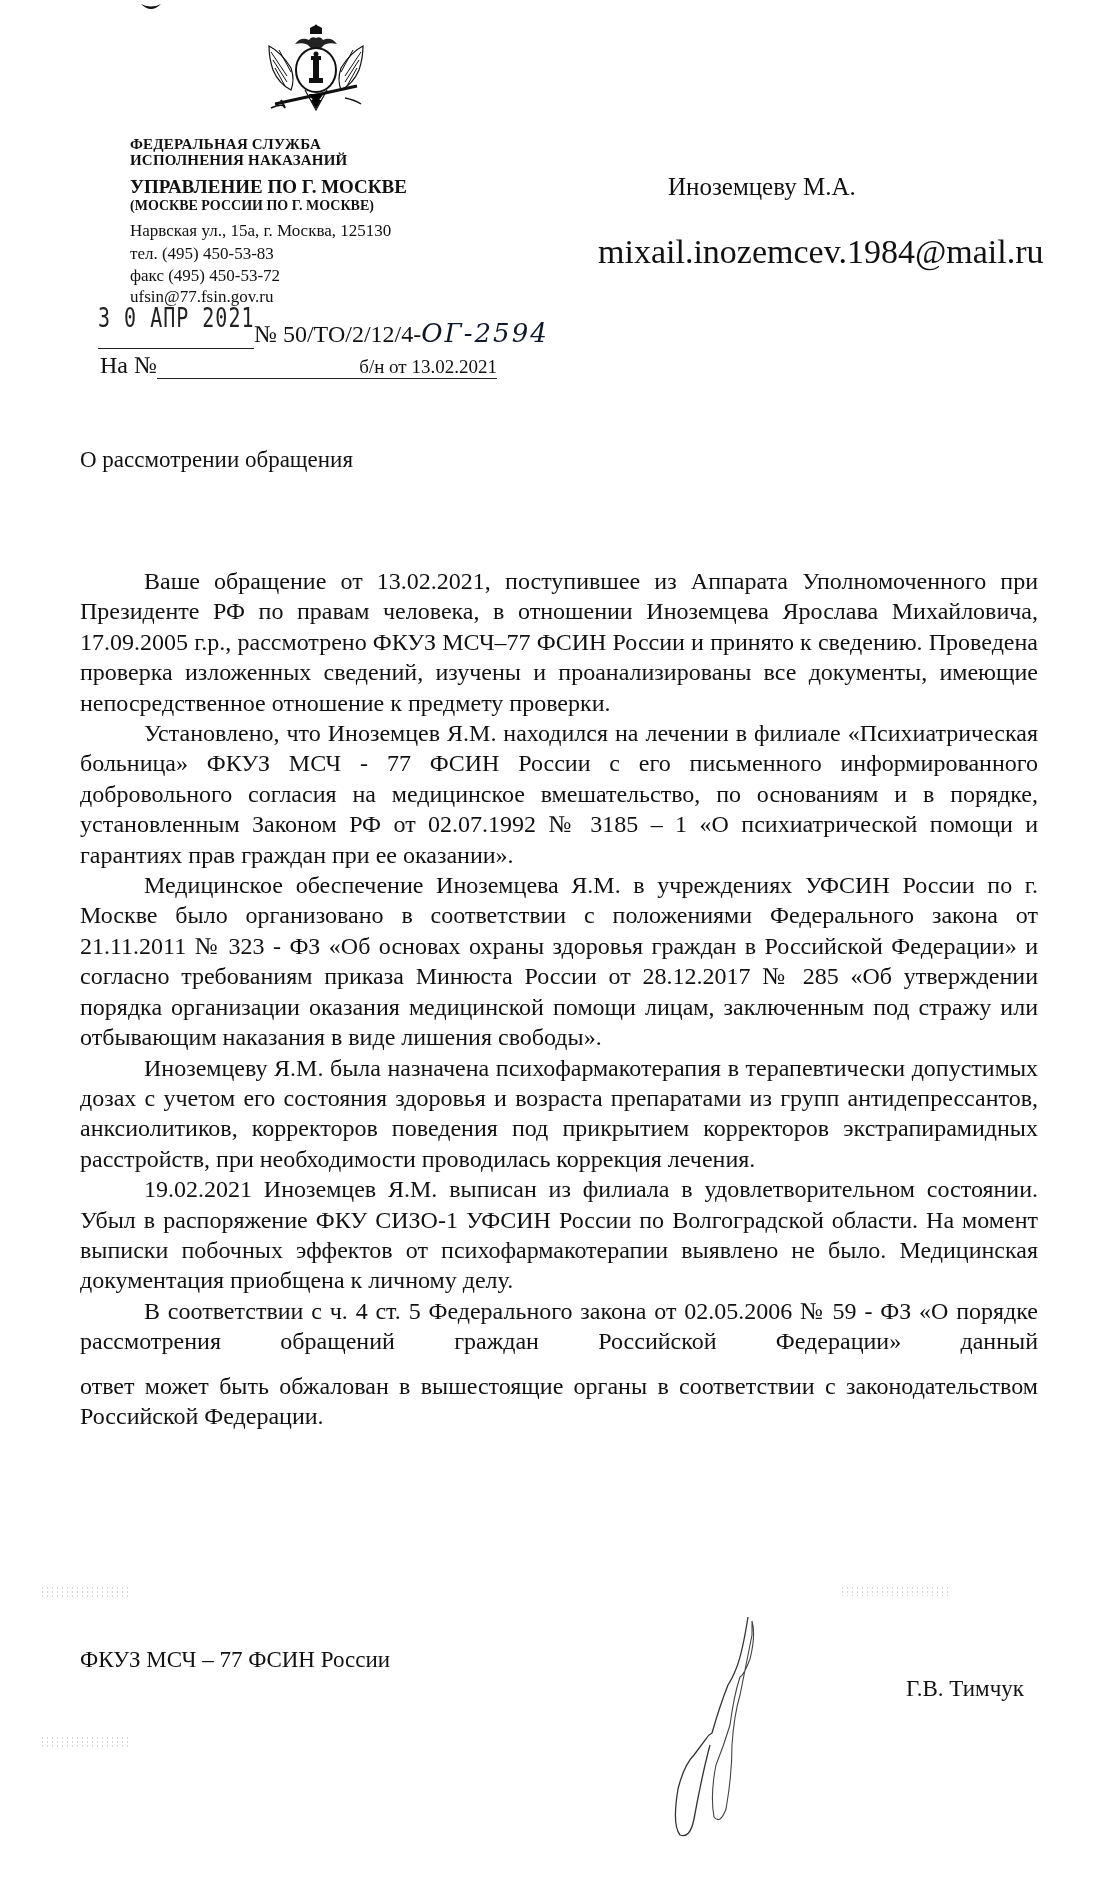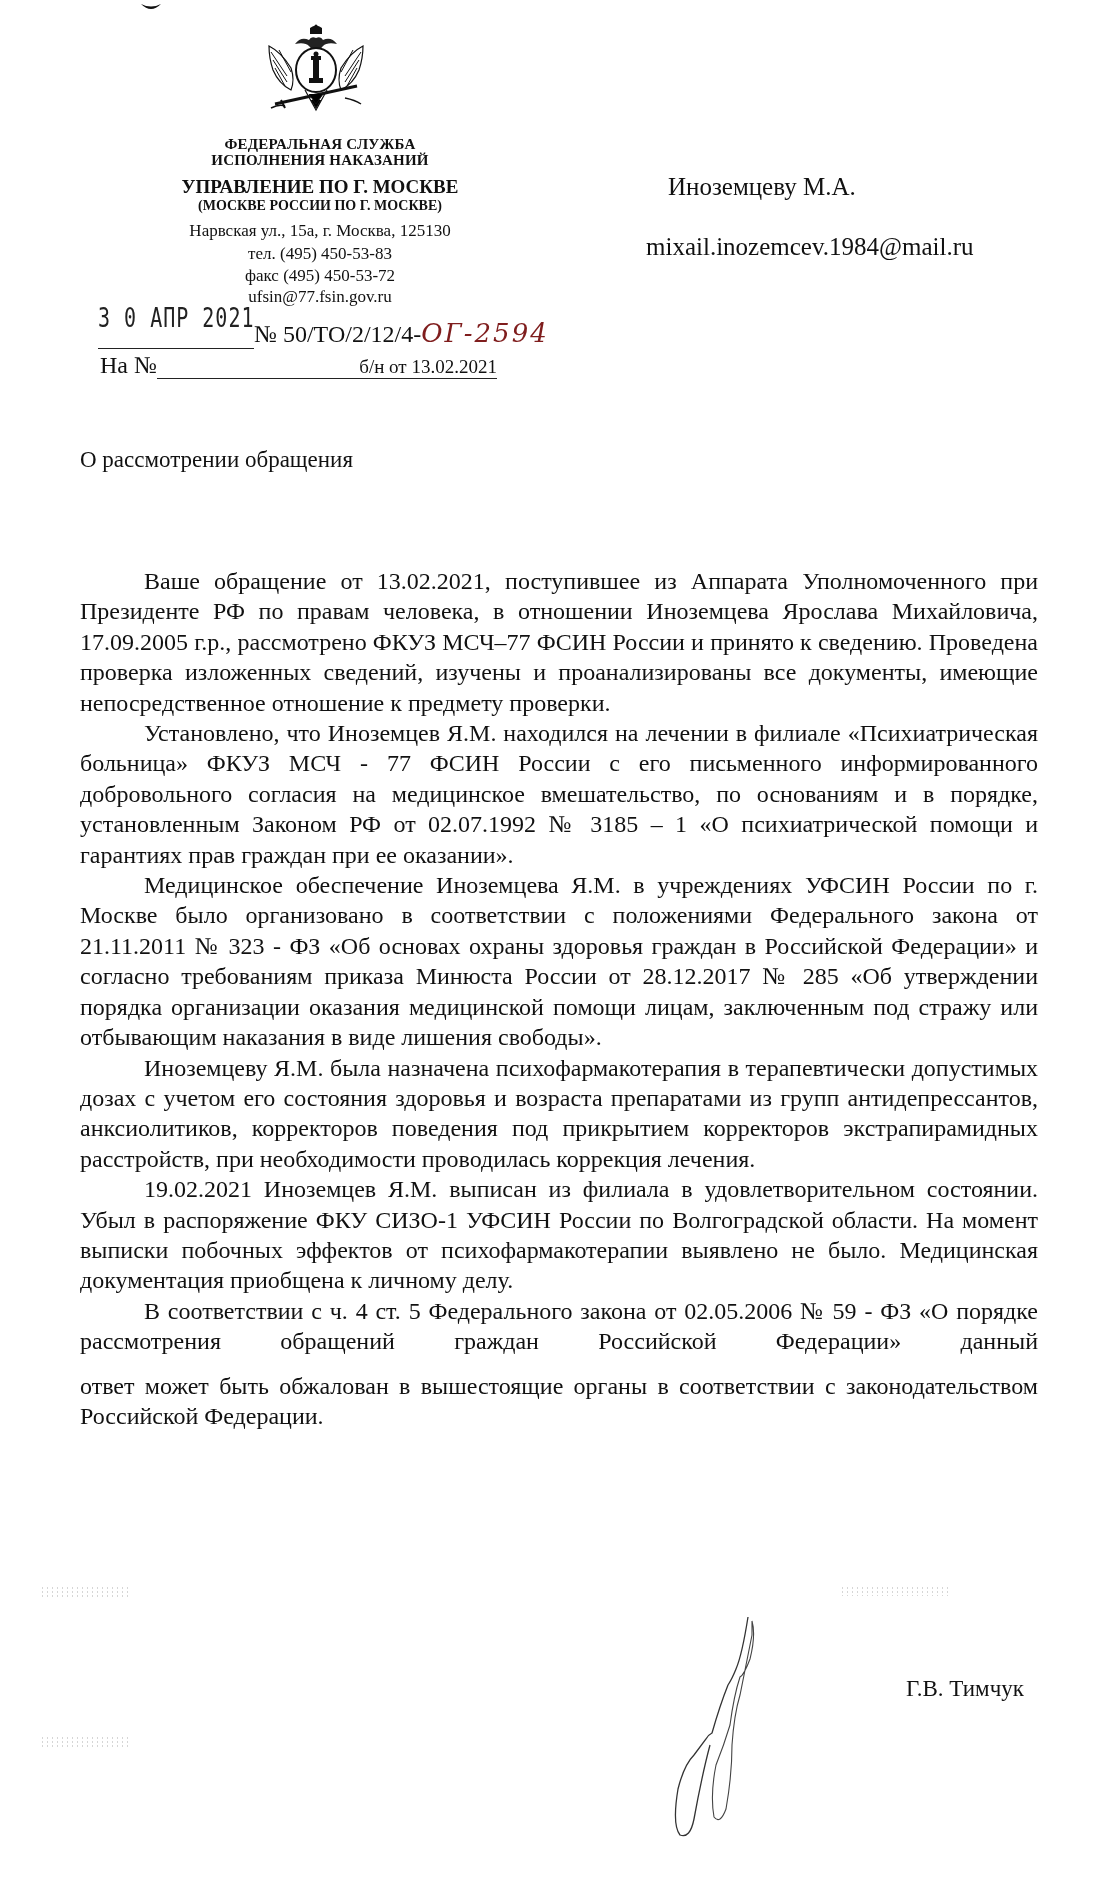--- a/index.html
+++ b/index.html
@@ -3,33 +3,33 @@
   <meta charset="utf-8">
   <style>
     html, body { margin: 0; padding: 0; background: #ffffff; }
     body {
       width: 1106px; height: 1878px; position: relative; overflow: hidden;
       font-family: "Liberation Serif", "DejaVu Serif", serif; color: #111;
     }
     .abs { position: absolute; }
     .mark { left: 140px; top: 2px; width: 22px; height: 10px; }
     .emblem { left: 261px; top: 24px; width: 110px; height: 88px; }
-    .org { left: 130px; width: 380px; text-align: center; }
+    .org { left: 130px; width: 380px; }
     .org .l1 { position: absolute; left: 0; width: 100%; font-weight: bold; font-size: 15px; letter-spacing: 0.2px; }
     .org .l3 { position: absolute; left: 0; width: 100%; font-weight: bold; font-size: 19px; }
     .org .l4 { position: absolute; left: 0; width: 100%; font-weight: bold; font-size: 14px; }
     .org .addr { position: absolute; left: 0; width: 100%; font-size: 17px; }
     .stamp-date { left: 98px; top: 302px; font-family: "DejaVu Sans Mono", monospace; font-size: 20px; letter-spacing: 1px; transform: scaleY(1.3); transform-origin: top left; color: #222; }
     .outno { left: 98px; top: 318px; font-size: 24px; white-space: nowrap; }
     .uline { display: inline-block; border-bottom: 1.5px solid #222; }
-    .hand { font-family: "DejaVu Serif", serif; font-style: italic; font-size: 26px; color: #7f1d1d; letter-spacing: 2px; }
+    .hand { font-family: "DejaVu Serif", serif; font-style: italic; font-size: 26px; color: #0f172a; letter-spacing: 2px; }
     .inno { left: 100px; top: 352px; font-size: 24px; white-space: nowrap; }
     .inno .val { display: inline-block; width: 340px; border-bottom: 1.5px solid #222; font-size: 19px; text-align: right; padding-left: 98px; box-sizing: border-box; }
     .recipient { left: 668px; top: 173px; font-size: 25px; }
-    .email { left: 598px; top: 233px; font-size: 25px; margin-left: 48px; }
+    .email { left: 598px; top: 233px; font-size: 34px; }
     .subject { left: 80px; top: 447px; font-size: 23px; }
     .body {
       left: 80px; top: 566px; width: 958px;
       font-family: "Liberation Sans Narrow", "Liberation Serif", serif;
       font-size: 24px; line-height: 30.4px; text-align: justify;
     }
     .body p { margin: 0; text-indent: 64px; }
     .body p.gap { margin-top: 14px; }
     .sig-title { left: 80px; top: 1644px; font-size: 23px; line-height: 32px; }
     .sig-name { left: 906px; top: 1676px; font-size: 23px; text-align: center; }
@@ -103,18 +103,19 @@
   <p>19.02.2021 Иноземцев Я.М. выписан из филиала в удовлетворительном состоянии. Убыл в распоряжение ФКУ СИЗО-1 УФСИН России по Волгоградской области. На момент выписки побочных эффектов от психофармакотерапии выявлено не было. Медицинская документация приобщена к личному делу.</p>
   <p style="text-align-last: justify;">В соответствии с ч. 4 ст. 5 Федерального закона от 02.05.2006 № 59 - ФЗ «О порядке рассмотрения обращений граждан Российской Федерации» данный</p>
   <p class="gap" style="text-indent:0;">ответ может быть обжалован в вышестоящие органы в соответствии с законодательством Российской Федерации.</p>
 </div>
 
 <div class="abs speckle" style="left:40px;top:1586px;width:90px;height:12px;"></div>
 <div class="abs speckle" style="left:40px;top:1736px;width:90px;height:12px;"></div>
 <div class="abs speckle" style="left:840px;top:1586px;width:110px;height:10px;"></div>
 
 <div class="abs sig-title">
+  <div>ФКУЗ МСЧ – 77 ФСИН России</div>
 </div>
 <svg class="abs signature" viewBox="0 0 160 250">
   <path d="M108 22 Q102 60 96 74 Q92 84 88 90 Q80 110 72 138 Q68 140 66 144 Q60 152 54 160 Q44 170 38 194 Q32 230 40 240 Q50 244 54 224 Q62 180 70 150" fill="none" stroke="#333" stroke-width="1.3"></path>
   <path d="M112 26 Q116 40 110 64 Q104 80 100 82 Q94 100 90 130 Q84 150 76 170 Q70 200 74 222 Q80 230 86 214 Q92 180 92 150 Q94 120 100 100 Q104 80 112 40 Z" fill="none" stroke="#444" stroke-width="1.1"></path>
 </svg>
 <div class="abs sig-name">Г.В. Тимчук</div>
 
 </body></html>

